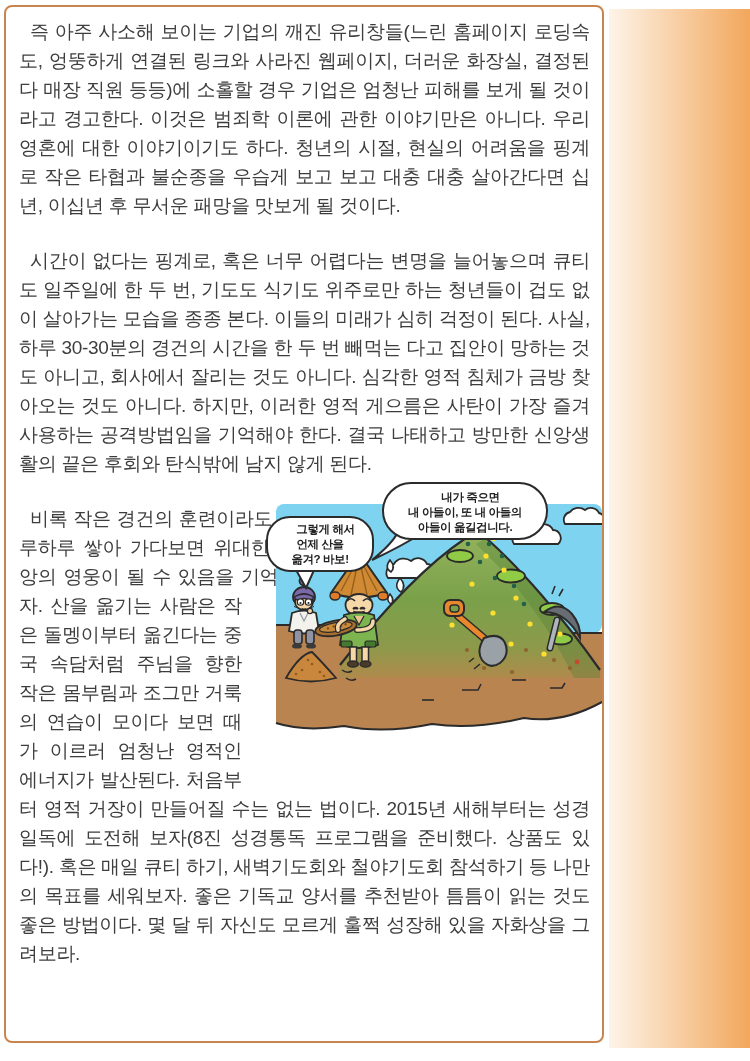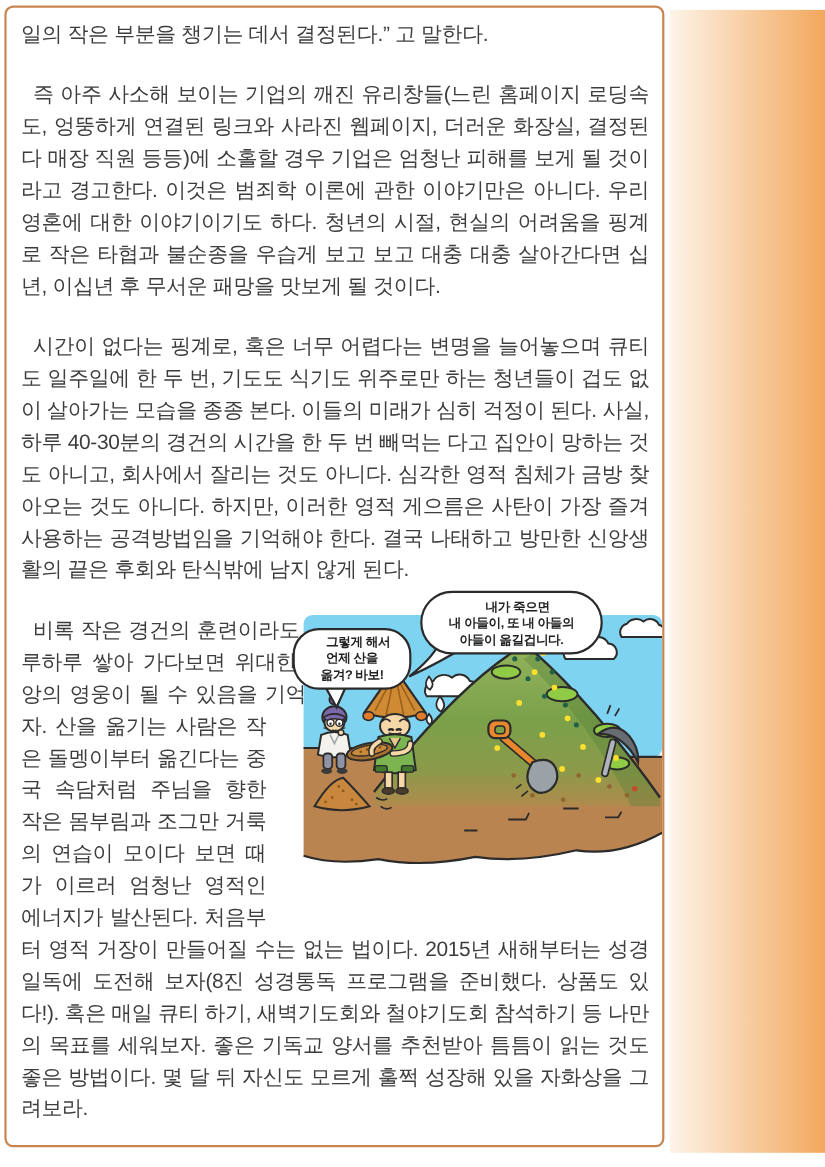--- a/index.html
+++ b/index.html
@@ -48,23 +48,22 @@
   .bubble-left{left:4px;top:34px;width:108px;height:56px;border-radius:24px;padding-top:4px;}
 </style>
 </head>
 <body>
 
 <div class="side-band"></div>
 
 <div class="page-frame">
   <div class="article">
 
-    <p>일의 작은 부분을 챙기는 데서 결정된다.” 고 말한다.</p>
     <p class="ind">즉 아주 사소해 보이는 기업의 깨진 유리창들(느린 홈페이지 로딩속도, 엉뚱하게 연결된 링크와 사라진 웹페이지, 더러운 화장실, 결정된다 매장 직원 등등)에 소홀할 경우 기업은 엄청난 피해를 보게 될 것이라고 경고한다. 이것은 범죄학 이론에 관한 이야기만은 아니다. 우리 영혼에 대한 이야기이기도 하다. 청년의 시절, 현실의 어려움을 핑계로 작은 타협과 불순종을 우습게 보고 보고 대충 대충 살아간다면 십년, 이십년 후 무서운 패망을 맛보게 될 것이다.</p>
-    <p class="ind">시간이 없다는 핑계로, 혹은 너무 어렵다는 변명을 늘어놓으며 큐티도 일주일에 한 두 번, 기도도 식기도 위주로만 하는 청년들이 겁도 없이 살아가는 모습을 종종 본다. 이들의 미래가 심히 걱정이 된다. 사실, 하루 40-30분의 경건의 시간을 한 두 번 빼먹는 다고 집안이 망하는 것도 아니고, 회사에서 잘리는 것도 아니다. 심각한 영적 침체가 금방 찾아오는 것도 아니다. 하지만, 이러한 영적 게으름은 사탄이 가장 즐겨 사용하는 공격방법임을 기억해야 한다. 결국 나태하고 방만한 신앙생활의 끝은 후회와 탄식밖에 남지 않게 된다.</p>
+    <p class="ind">시간이 없다는 핑계로, 혹은 너무 어렵다는 변명을 늘어놓으며 큐티도 일주일에 한 두 번, 기도도 식기도 위주로만 하는 청년들이 겁도 없이 살아가는 모습을 종종 본다. 이들의 미래가 심히 걱정이 된다. 사실, 하루 30-30분의 경건의 시간을 한 두 번 빼먹는 다고 집안이 망하는 것도 아니고, 회사에서 잘리는 것도 아니다. 심각한 영적 침체가 금방 찾아오는 것도 아니다. 하지만, 이러한 영적 게으름은 사탄이 가장 즐겨 사용하는 공격방법임을 기억해야 한다. 결국 나태하고 방만한 신앙생활의 끝은 후회와 탄식밖에 남지 않게 된다.</p>
 
     <p class="ind">
       <span class="cartoon-float">
         <span class="cartoon-abs">
           <svg class="cartoon-svg" width="340" height="286" viewBox="0 0 340 286">
             <defs>
               <linearGradient id="mgrad" x1="0" y1="0" x2="0" y2="1">
                 <stop offset="0" stop-color="#93b35c"></stop>
                 <stop offset="0.45" stop-color="#7aa14a"></stop>
                 <stop offset="0.78" stop-color="#8c9a4a"></stop>

